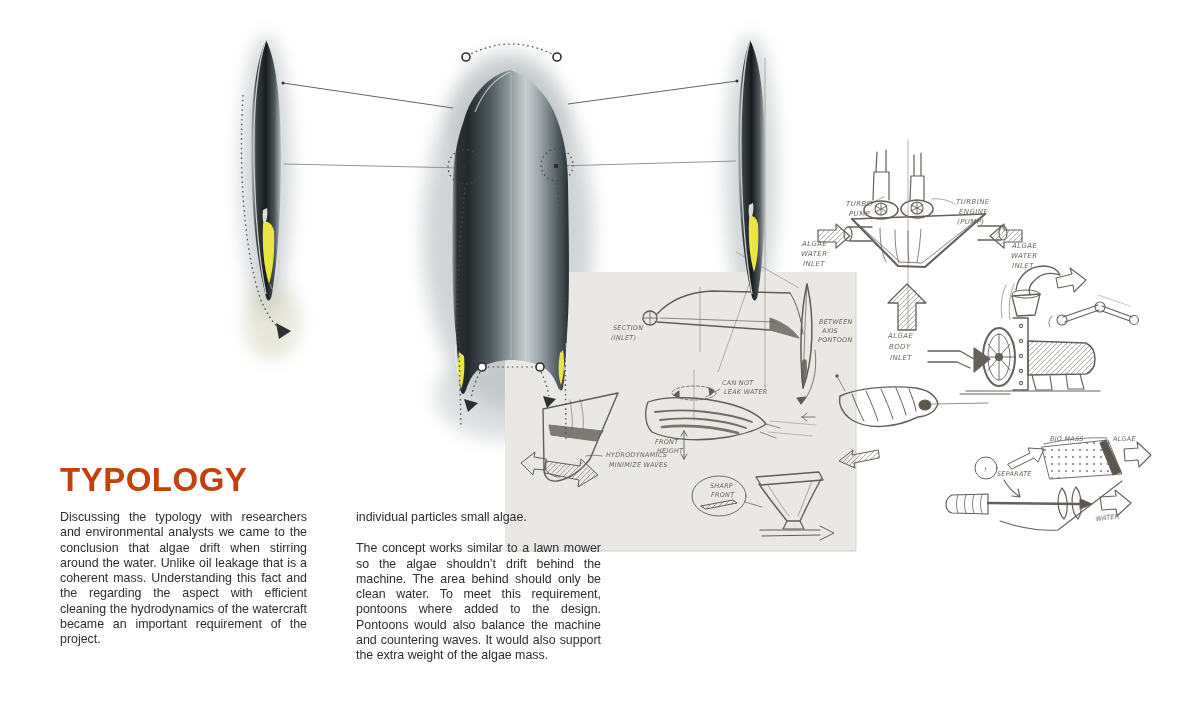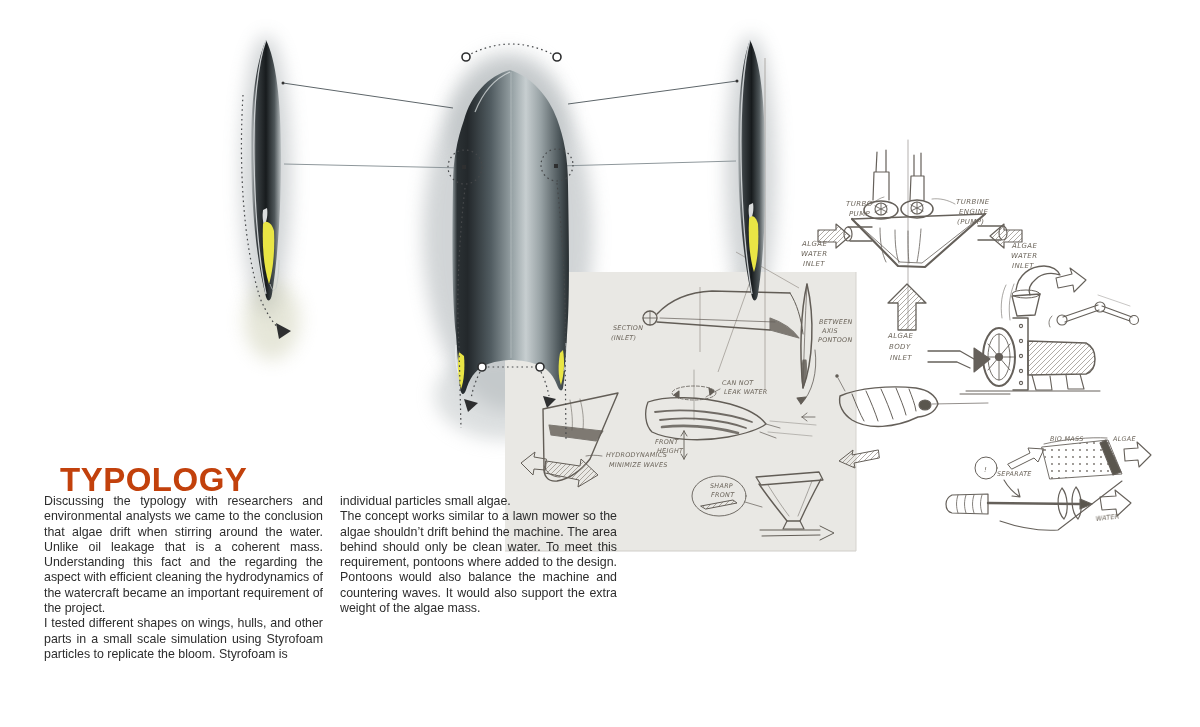--- a/index.html
+++ b/index.html
@@ -4,21 +4,21 @@
 <style>
   html,body{margin:0;padding:0;}
   body{width:1200px;height:727px;position:relative;background:#ffffff;overflow:hidden;
        font-family:"Liberation Sans",sans-serif;}
   .stage{position:absolute;inset:0;width:1200px;height:727px;}
   svg{position:absolute;inset:0;}
   .heading{position:absolute;left:60px;top:441px;font-size:33px;font-weight:700;
            color:#c2410c;letter-spacing:0.5px;line-height:1;}
   .col{position:absolute;top:494px;font-size:12.4px;line-height:15.3px;color:#2d2d2d;
        text-align:justify;}
-  .col p{margin:0;}
+  .col p{margin:16px;}
   #col1{left:44px;width:279px;}
   #col2{left:340px;width:277px;}
   .hand{font-family:"DejaVu Sans",sans-serif;font-style:italic;font-size:7px;
         fill:#6b645a;letter-spacing:0.4px;}
   .hand2{font-family:"DejaVu Sans",sans-serif;font-style:italic;font-size:6.4px;
         fill:#6b645a;letter-spacing:0.3px;}
 </style>
 </head>
 <body>
 
@@ -338,21 +338,20 @@
     <path d="M276,323 L291,331 L279,339 Z"></path>
     <path d="M464,399 L478,403 L468,412 Z"></path>
     <path d="M543,396 L556,399 L547,408 Z"></path>
   </g>
 </svg>
 
 <h1 class="heading">TYPOLOGY</h1>
 
 <div class="col" id="col1">
   <p>Discussing the typology with researchers and environmental analysts we came to the conclusion that algae drift when stirring around the water. Unlike oil leakage that is a coherent mass. Understanding this fact and the regarding the aspect with efficient cleaning the hydrodynamics of the watercraft became an important requirement of the project.</p>
-  <p>I tested different shapes on wings, hulls, and other parts in a small scale simulation using Styrofoam particles to replicate the bloom. Styrofoam is</p>
 </div>
 
 <div class="col" id="col2">
   <p>individual particles small algae.</p>
   <p>The concept works similar to a lawn mower so the algae shouldn’t drift behind the machine. The area behind should only be clean water. To meet this requirement, pontoons where added to the design. Pontoons would also balance the machine and countering waves. It would also support the extra weight of the algae mass.</p>
 </div>
 
 </div>
 
 </body></html>

